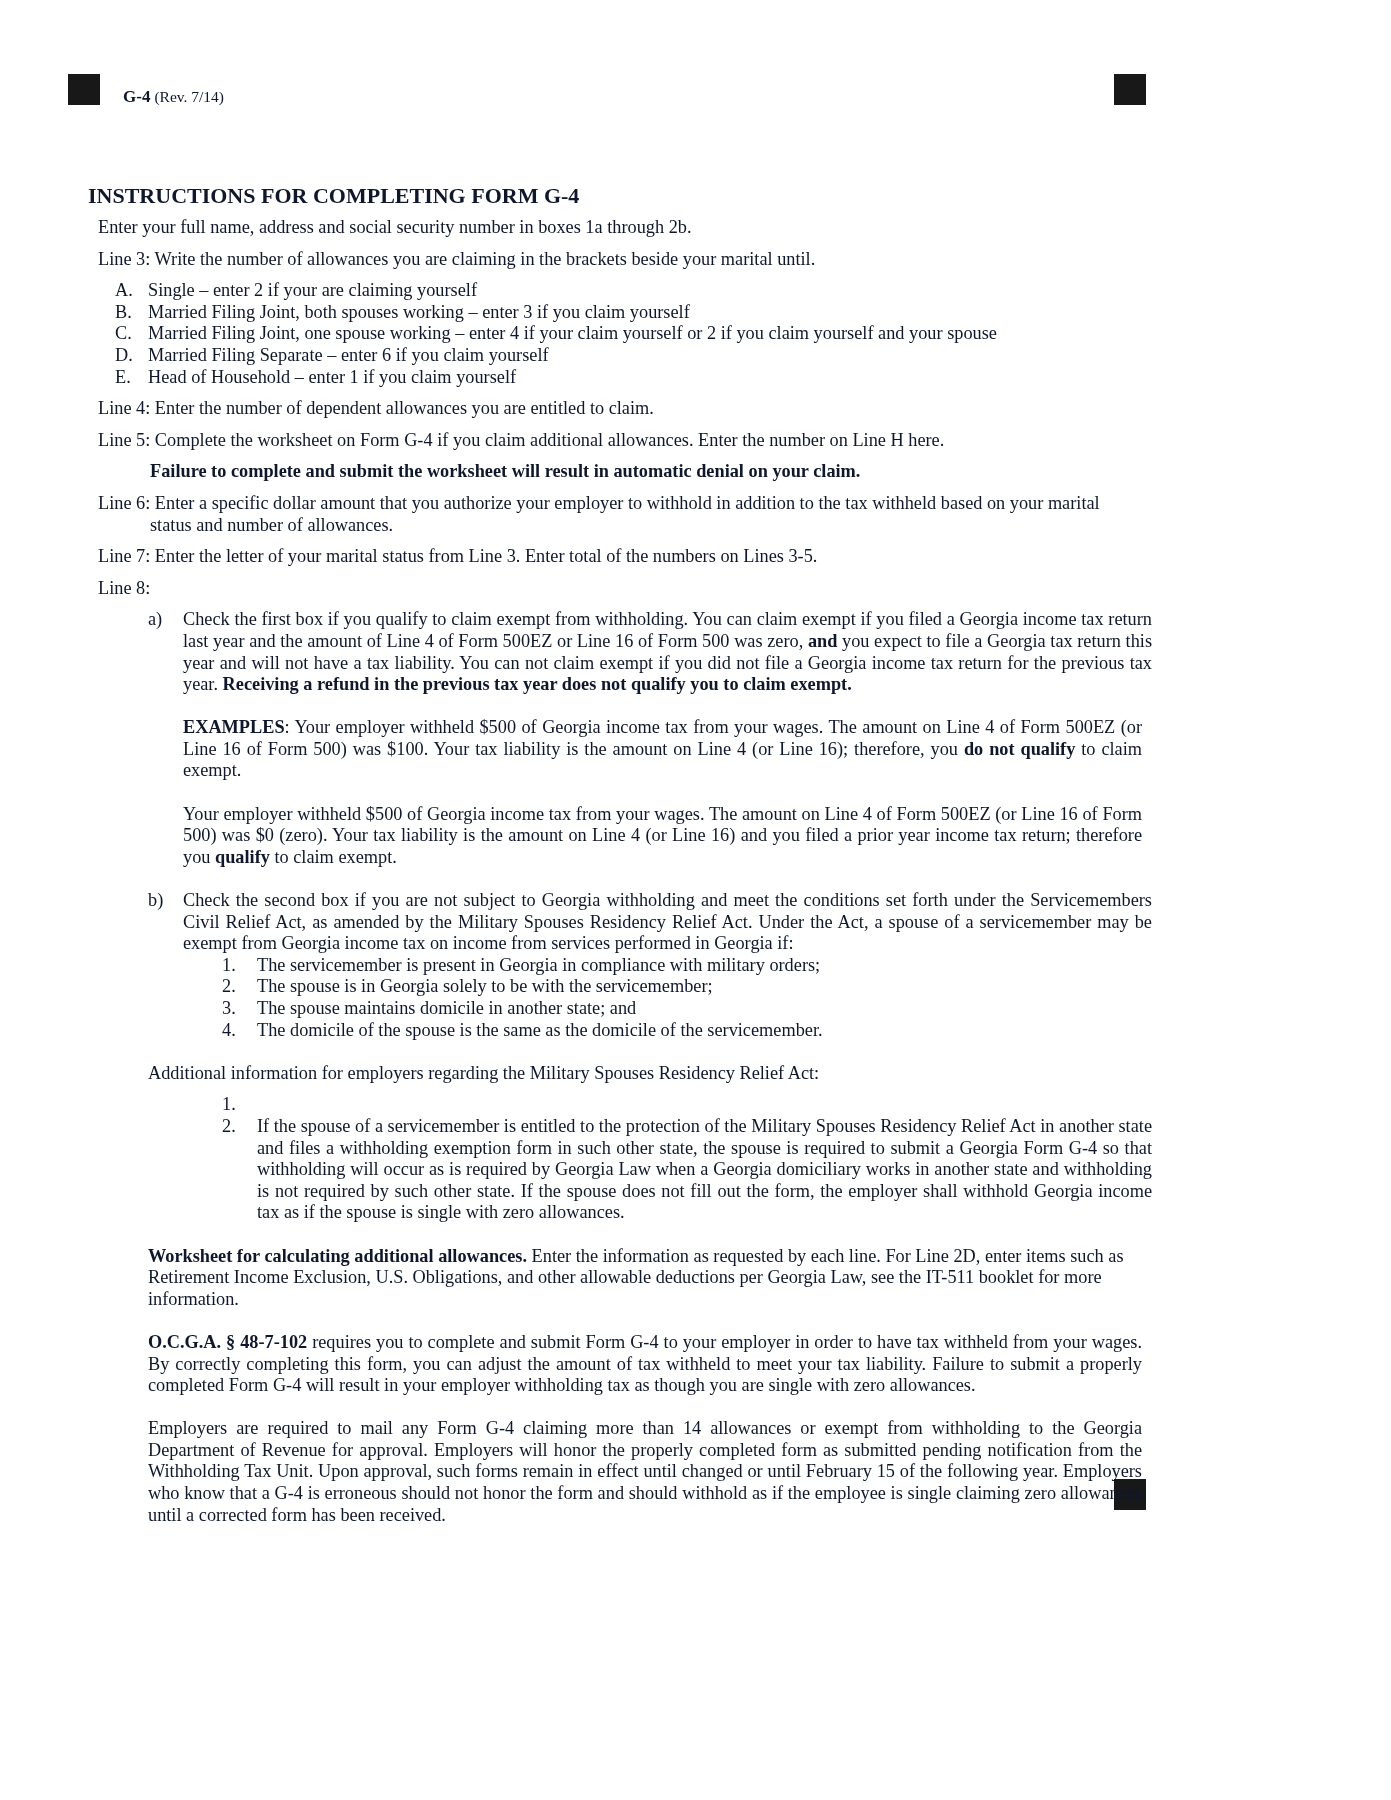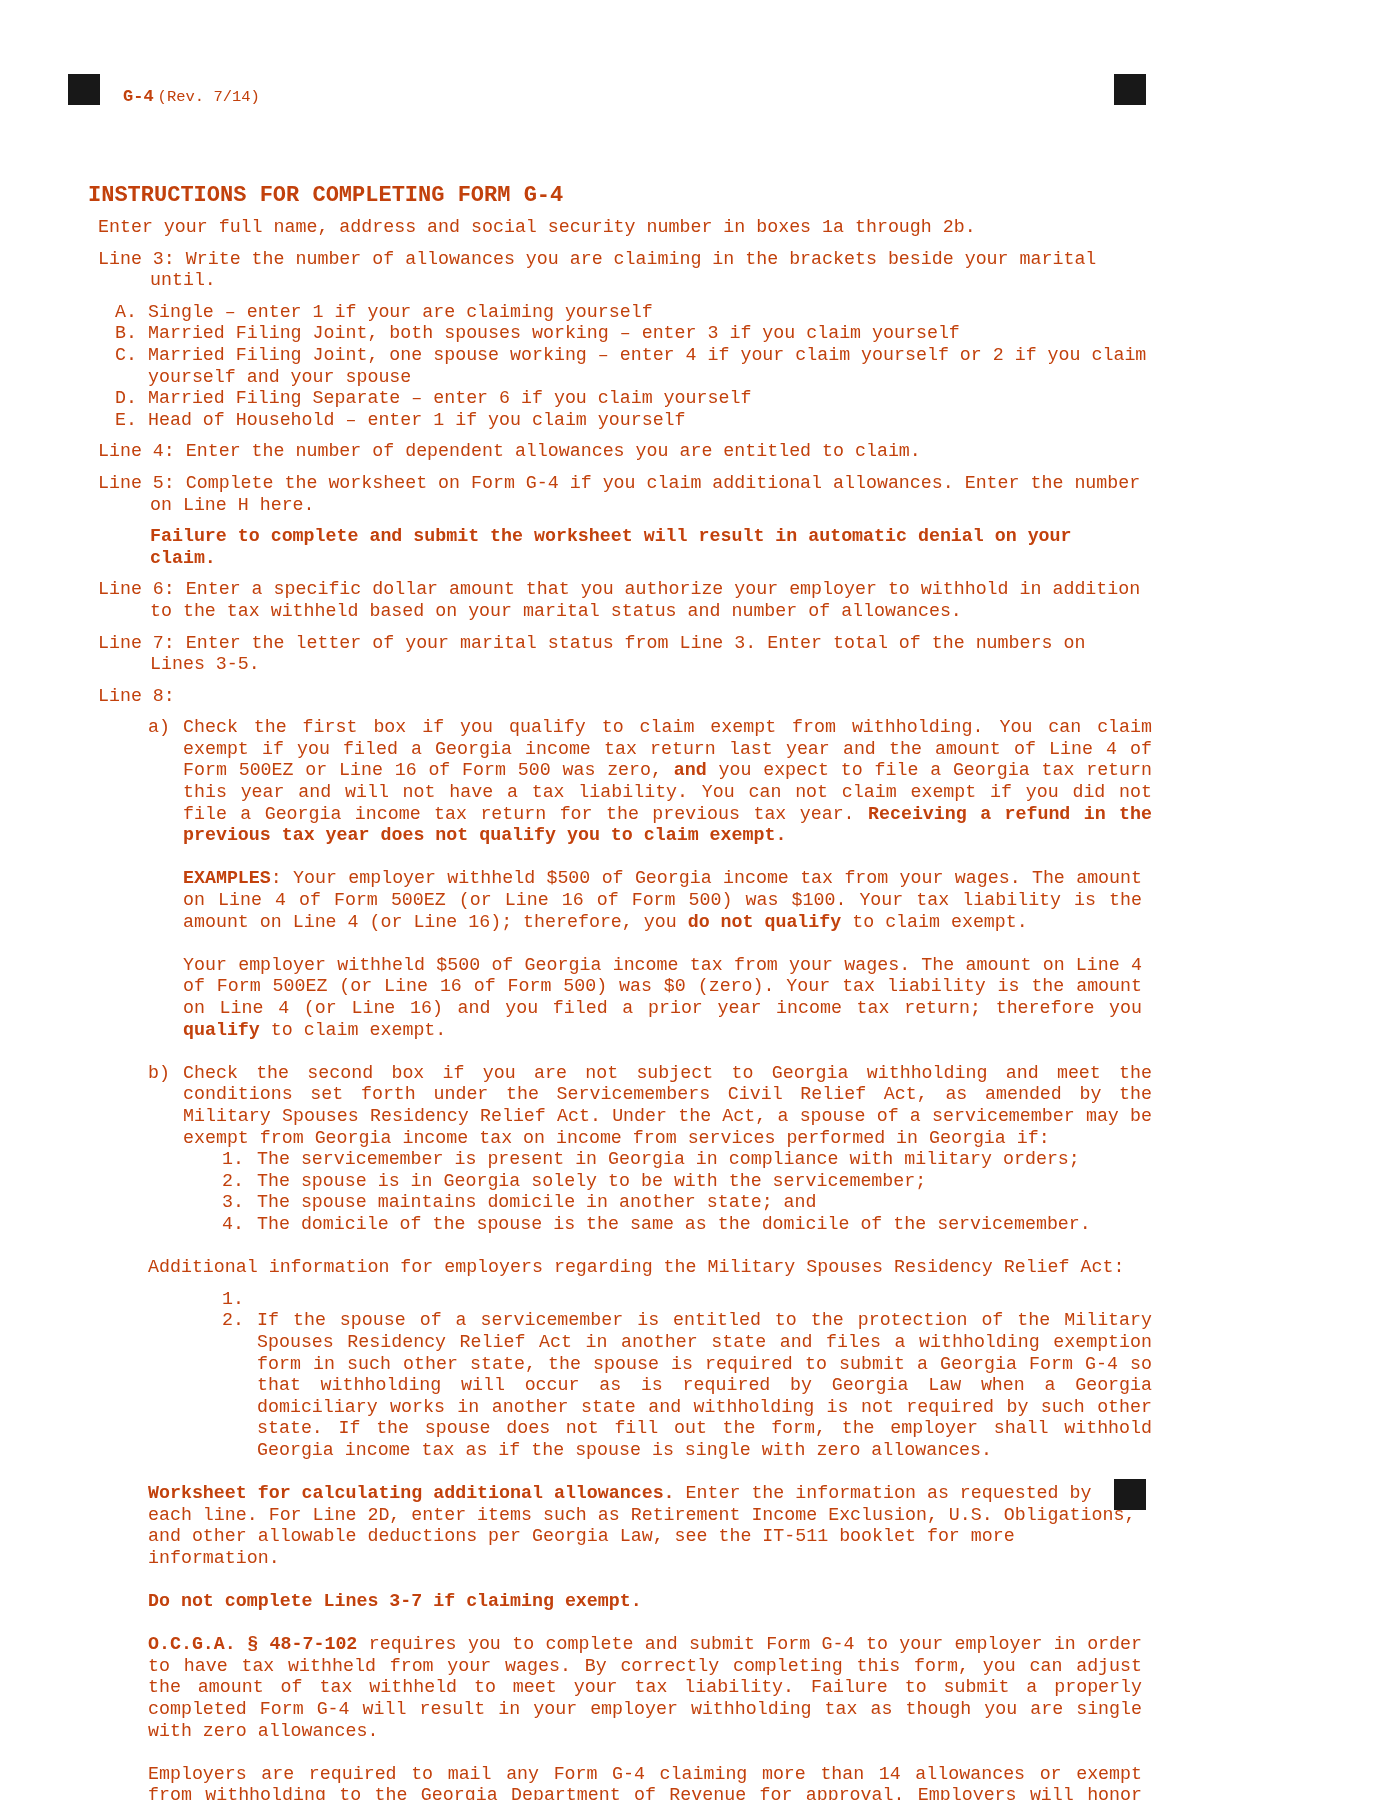--- a/index.html
+++ b/index.html
@@ -1,22 +1,22 @@
 <!DOCTYPE html>
 <html><head>
 <meta charset="utf-8">
 <style>
   html, body { margin: 0; padding: 0; background: #ffffff; }
   .page {
     position: relative;
     width: 1391px;
     height: 1800px;
     background: #ffffff;
-    font-family: Liberation Mono, monospace;
-    color: #c2410c;
+    font-family: Liberation Serif, serif;
+    color: #0f172a;
     font-size: 18.3px;
     line-height: 21.6px;
     overflow: hidden;
   }
   .sq {
     position: absolute;
     width: 32px;
     height: 31px;
     background: #181818;
   }
@@ -67,21 +67,21 @@
 
     <div class="title">INSTRUCTIONS FOR COMPLETING FORM G-4</div>
 
     <p class="hang">Enter your full name, address and social security number in boxes 1a through 2b.</p>
 
     <p class="hang">Line 3: Write the number of allowances you are claiming in the brackets beside your marital until.</p>
 
     <div>
       <div class="abc-item">
         <span class="abc-m">A.</span>
-        <span class="abc-t">Single – enter 1 if your are claiming yourself</span>
+        <span class="abc-t">Single – enter 2 if your are claiming yourself</span>
       </div>
       <div class="abc-item">
         <span class="abc-m">B.</span>
         <span class="abc-t">Married Filing Joint, both spouses working – enter 3 if you claim yourself</span>
       </div>
       <div class="abc-item">
         <span class="abc-m">C.</span>
         <span class="abc-t">Married Filing Joint, one spouse working – enter 4 if your claim yourself or 2 if you claim yourself and your spouse</span>
       </div>
       <div class="abc-item">
@@ -142,20 +142,19 @@
         <span class="num-m">1.</span>
       </div>
       <div class="num-item">
         <span class="num-m">2.</span>
         <div class="num-t just">If the spouse of a servicemember is entitled to the protection of the Military Spouses Residency Relief Act in another state and files a withholding exemption form in such other state, the spouse is required to submit a Georgia Form G-4 so that withholding will occur as is required by Georgia Law when a Georgia domiciliary works in another state and withholding is not required by such other state.  If the spouse does not fill out the form, the employer shall withhold Georgia income tax as if the spouse is single with zero allowances.</div>
       </div>
     </div>
 
     <p class="ind60 gap"><b>Worksheet for calculating additional allowances.</b><span>  Enter the information as requested by each line.  For Line 2D, enter items such as Retirement Income Exclusion, U.S. Obligations, and other allowable deductions per Georgia Law, see the IT-511 booklet for more information.</span></p>
 
-    <p class="ind60 bold gap">Do not complete Lines 3-7 if claiming exempt.</p>
 
     <p class="ind60 just gap"><b>O.C.G.A. § 48-7-102</b><span> requires you to complete and submit Form G-4 to your employer in order to have tax withheld from your wages.  By correctly completing this form, you can adjust the amount of tax withheld to meet your tax liability.  Failure to submit a properly completed Form G-4 will result in your employer withholding tax as though you are single with zero allowances.</span></p>
 
     <p class="ind60 just gap">Employers are required to mail any Form G-4 claiming more than 14 allowances or exempt from withholding to the Georgia Department of Revenue for approval.  Employers will honor the properly completed form as submitted pending notification from the Withholding Tax Unit.  Upon approval, such forms remain in effect until changed or until February 15 of the following year.  Employers who know that a G-4 is erroneous should not honor the form and should withhold as if the employee is single claiming zero allowances until a corrected form has been received.</p>
 
   </div>
 </div>
 
 </body></html>

